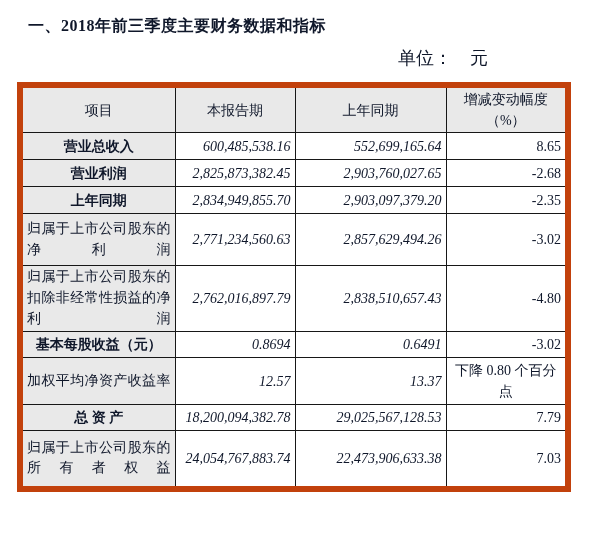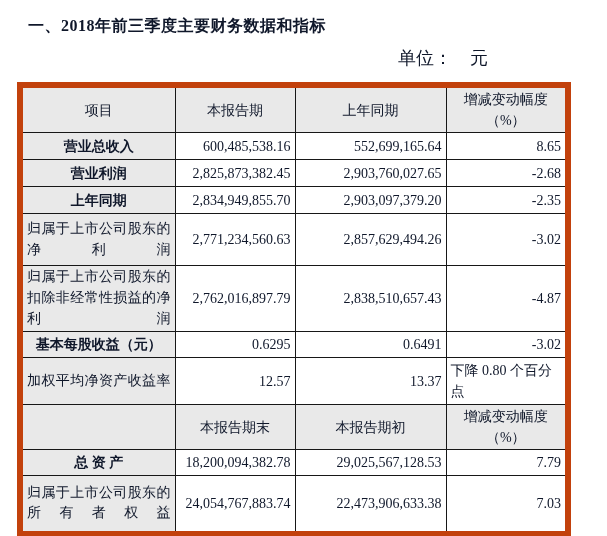--- a/index.html
+++ b/index.html
@@ -64,27 +64,28 @@
   td.label.lc { text-align: center; font-weight: bold; }
   td.label.dist {
     text-align: justify;
     text-align-last: justify;
     line-height: 1.48;
   }
   
   td.num {
     text-align: right;
     padding-right: 4px;
+    font-style: italic;
   }
   td.chg {
     text-align: right;
     padding-right: 10px;
   }
   td.chg-text {
-    text-align: left;
+    text-align: center;
     font-size: 15px;
     padding: 3px 6px 2px 8px;
     line-height: 1.45;
   }
   td.vtop { vertical-align: top; padding-top: 3px; }
 </style>
 </head>
 <body>
 
 <div class="page">
@@ -136,46 +137,37 @@
       <td class="gray label dist">归属于上市公司股东的净利润</td>
       <td class="num">2,771,234,560.63</td>
       <td class="num">2,857,629,494.26</td>
       <td class="chg vtop">-3.02</td>
     </tr>
 
     <tr style="height:66px">
       <td class="gray label dist vtop">归属于上市公司股东的扣除非经常性损益的净利润</td>
       <td class="num vtop">2,762,016,897.79</td>
       <td class="num vtop">2,838,510,657.43</td>
-      <td class="chg vtop">-4.87</td>
+      <td class="chg vtop">-4.80</td>
     </tr>
 
     <tr style="height:26px">
       <td class="gray label lc">基本每股收益（元）</td>
-      <td class="num">0.6295</td>
+      <td class="num">0.8694</td>
       <td class="num">0.6491</td>
       <td class="chg">-3.02</td>
     </tr>
 
     <tr style="height:47px">
       <td class="gray label dist">加权平均净资产收益率</td>
       <td class="num">12.57</td>
       <td class="num">13.37</td>
       <td class="chg-text vtop">下降 0.80 个百分点</td>
     </tr>
 
-    <tr style="height:44px">
-      <td class="gray hdr"></td>
-      <td class="gray hdr">本报告期末</td>
-      <td class="gray hdr">本报告期初</td>
-      <td class="gray hdr">
-        <div>增减变动幅度</div>
-        <div>（%）</div>
-      </td>
-    </tr>
 
     <tr style="height:26px">
       <td class="gray label lc">总 资 产</td>
       <td class="num">18,200,094,382.78</td>
       <td class="num">29,025,567,128.53</td>
       <td class="chg">7.79</td>
     </tr>
 
     <tr style="height:58px">
       <td class="gray label dist">归属于上市公司股东的所有者权益</td>

